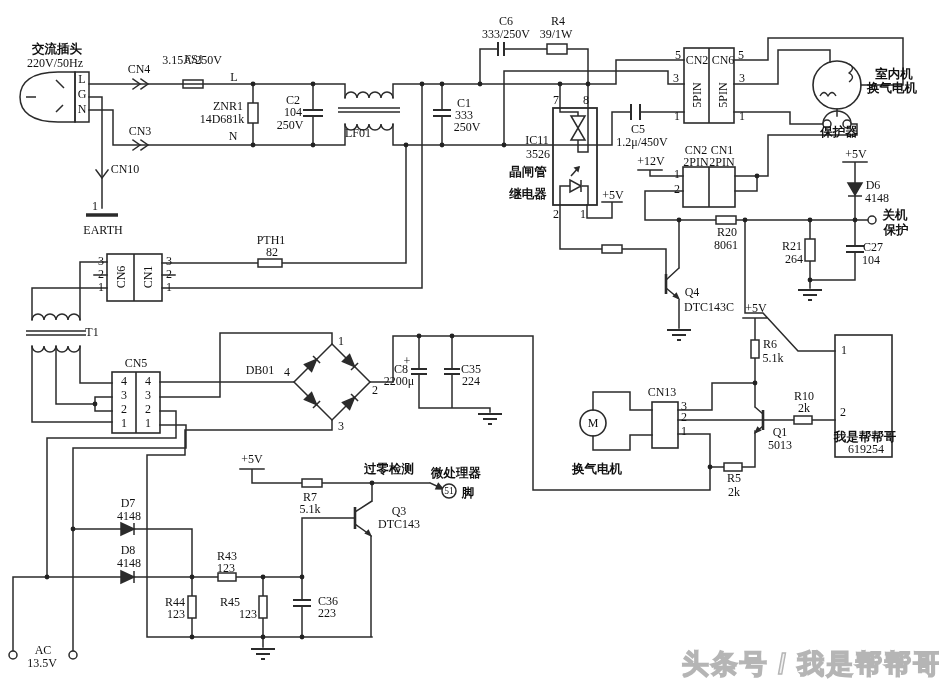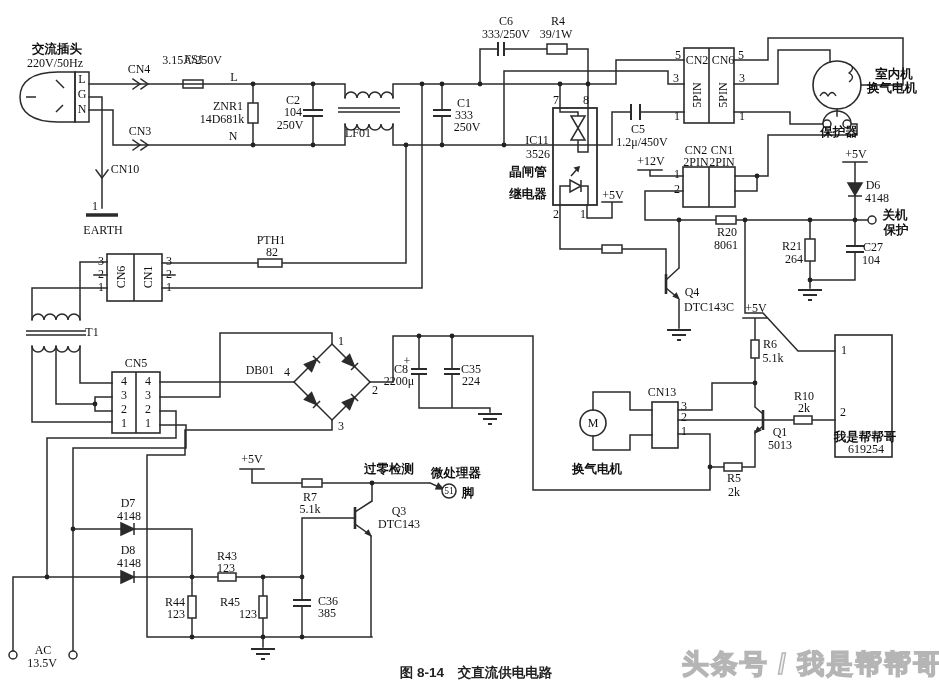--- a/index.html
+++ b/index.html
@@ -401,20 +401,19 @@
 <i class="lb" style="left:129px;top:516px">4148</i>
 <i class="lb" style="left:128px;top:550px">D8</i>
 <i class="lb" style="left:129px;top:563px">4148</i>
 <i class="lb" style="left:227px;top:556px">R43</i>
 <i class="lb" style="left:226px;top:568px">123</i>
 <i class="lb" style="left:175px;top:602px">R44</i>
 <i class="lb" style="left:176px;top:614px">123</i>
 <i class="lb" style="left:230px;top:602px">R45</i>
 <i class="lb" style="left:248px;top:614px">123</i>
 <i class="lb" style="left:328px;top:601px">C36</i>
-<i class="lb" style="left:327px;top:613px">385</i>
+<i class="lb" style="left:327px;top:613px">223</i>
 <i class="lb" style="left:43px;top:650px">AC</i>
 <i class="lb" style="left:42px;top:663px">13.5V</i>
 
-<span class="cap" style="left:476px;top:673px">图 8-14　交直流供电电路</span>
 <span class="wm" style="left:812px;top:664px">头条号 / 我是帮帮哥</span>
 
 </div>
 
 </body></html>

